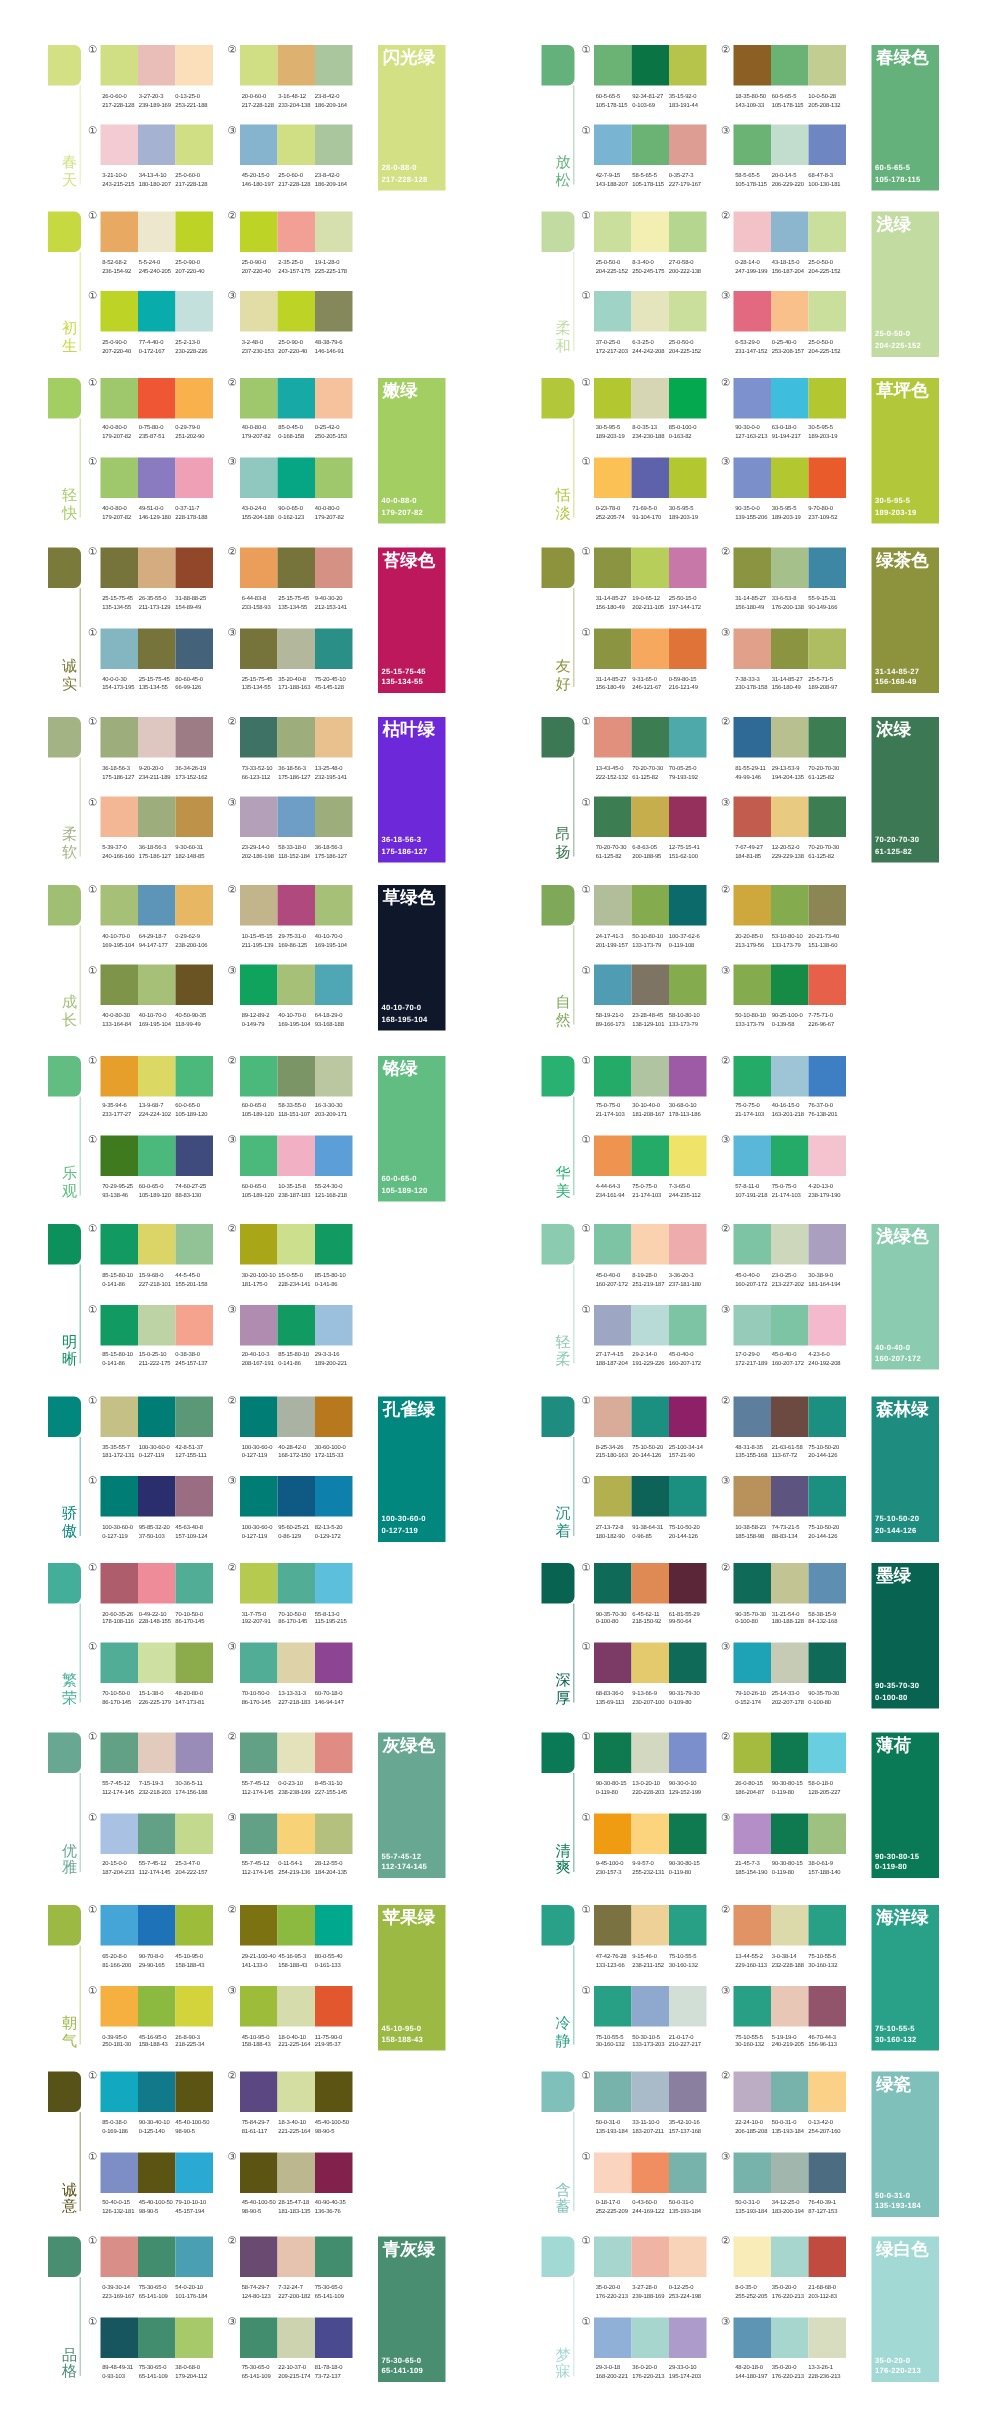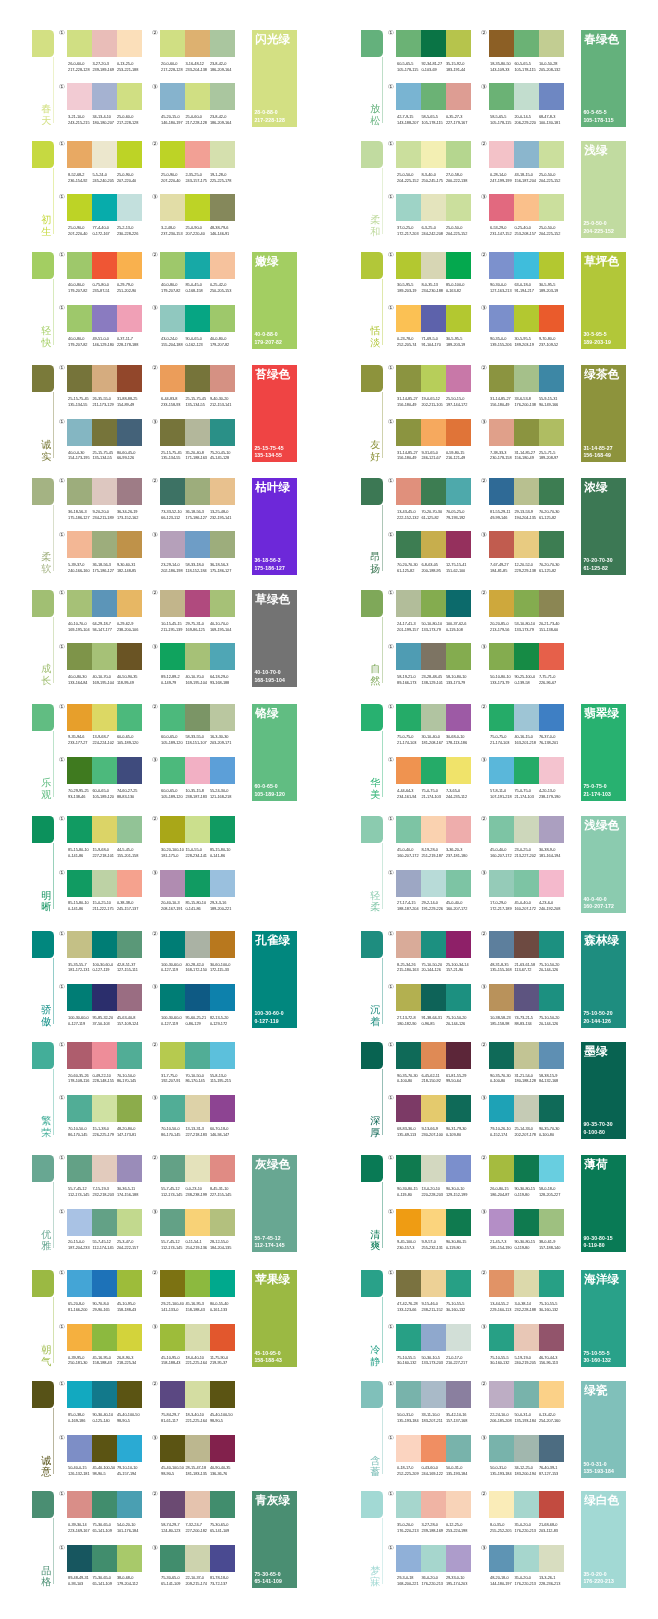--- a/index.html
+++ b/index.html
@@ -422,21 +422,21 @@
             <u>
               <b>35-20-40-8</b>
               <b>171-188-163</b>
             </u>
             <u>
               <b>75-20-45-10</b>
               <b>45-145-128</b>
             </u>
           </div>
         </div>
-        <div class="card" style="left:252px;background:#ef4444">
+        <div class="card" style="left:252px;background:#be185d">
           <span class="cname">苔绿色</span>
           <span class="cvals">
             <b style="display:block;font-weight:700">25-15-75-45</b>
             <b style="display:block;font-weight:700">135-134-55</b>
           </span>
         </div>
       </div>
       <div class="section" style="top:477.9px">
         <div class="tab" style="background:#a4b383"></div>
         <div class="rule" style="background:#a4b383"></div>
@@ -622,21 +622,21 @@
             <u>
               <b>40-10-70-0</b>
               <b>169-195-104</b>
             </u>
             <u>
               <b>64-18-29-0</b>
               <b>93-168-188</b>
             </u>
           </div>
         </div>
-        <div class="card" style="left:252px;background:#737373">
+        <div class="card" style="left:252px;background:#0f172a">
           <span class="cname">草绿色</span>
           <span class="cvals">
             <b style="display:block;font-weight:700">40-10-70-0</b>
             <b style="display:block;font-weight:700">168-195-104</b>
           </span>
         </div>
       </div>
       <div class="section" style="top:703.5px">
         <div class="tab" style="background:#61bd82"></div>
         <div class="rule" style="background:#61bd82"></div>
@@ -2096,27 +2096,20 @@
             <u>
               <b>75-0-75-0</b>
               <b>21-174-103</b>
             </u>
             <u>
               <b>4-20-13-0</b>
               <b>238-179-190</b>
             </u>
           </div>
         </div>
-        <div class="card" style="left:252px;background:#28b170">
-          <span class="cname">翡翠绿</span>
-          <span class="cvals">
-            <b style="display:block;font-weight:700">75-0-75-0</b>
-            <b style="display:block;font-weight:700">21-174-103</b>
-          </span>
-        </div>
       </div>
       <div class="section" style="top:816px">
         <div class="tab" style="background:#8bcbaf"></div>
         <div class="rule" style="background:#8bcbaf"></div>
         <div class="mood" style="color:#8bcbaf"><span>轻</span><br><span>柔</span></div>
         <div class="grp" style="left:56px;top:0px">
           <span class="no">①</span>
           <div class="sw">
             <i style="background:#7dc4a4"></i>
             <i style="background:#fad2b0"></i>

